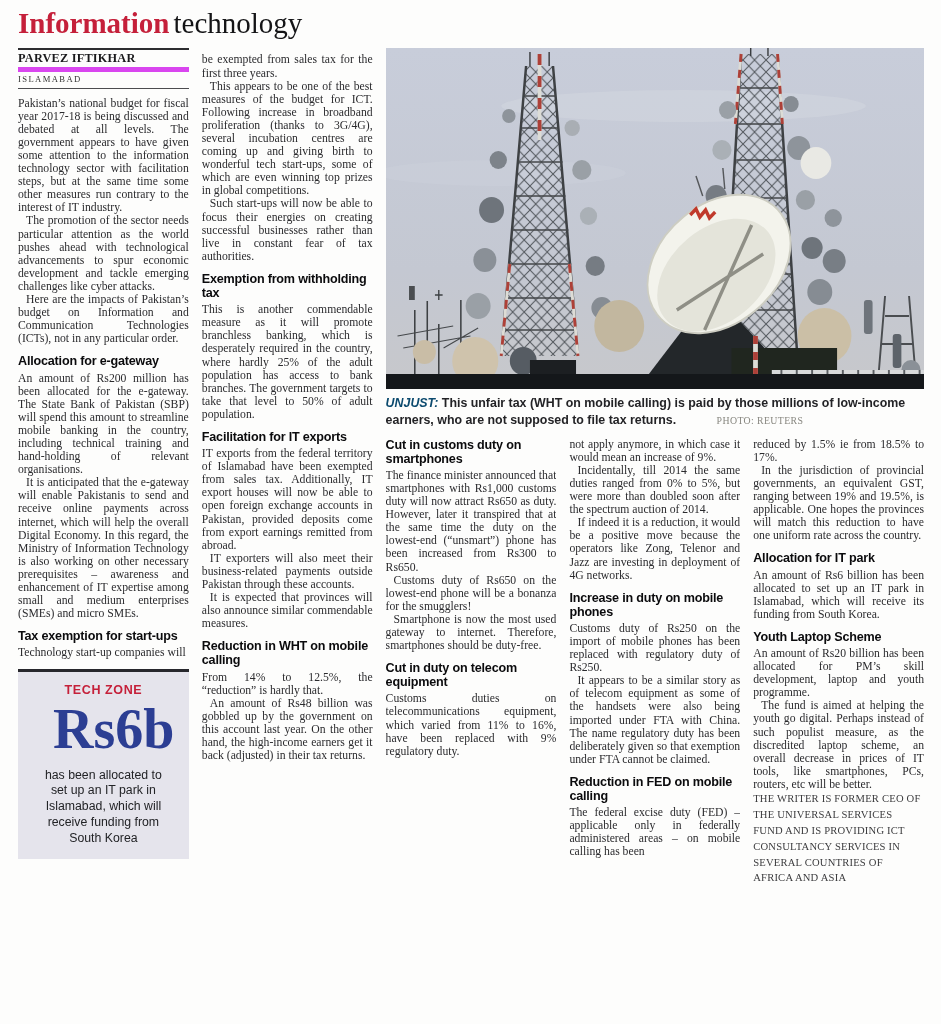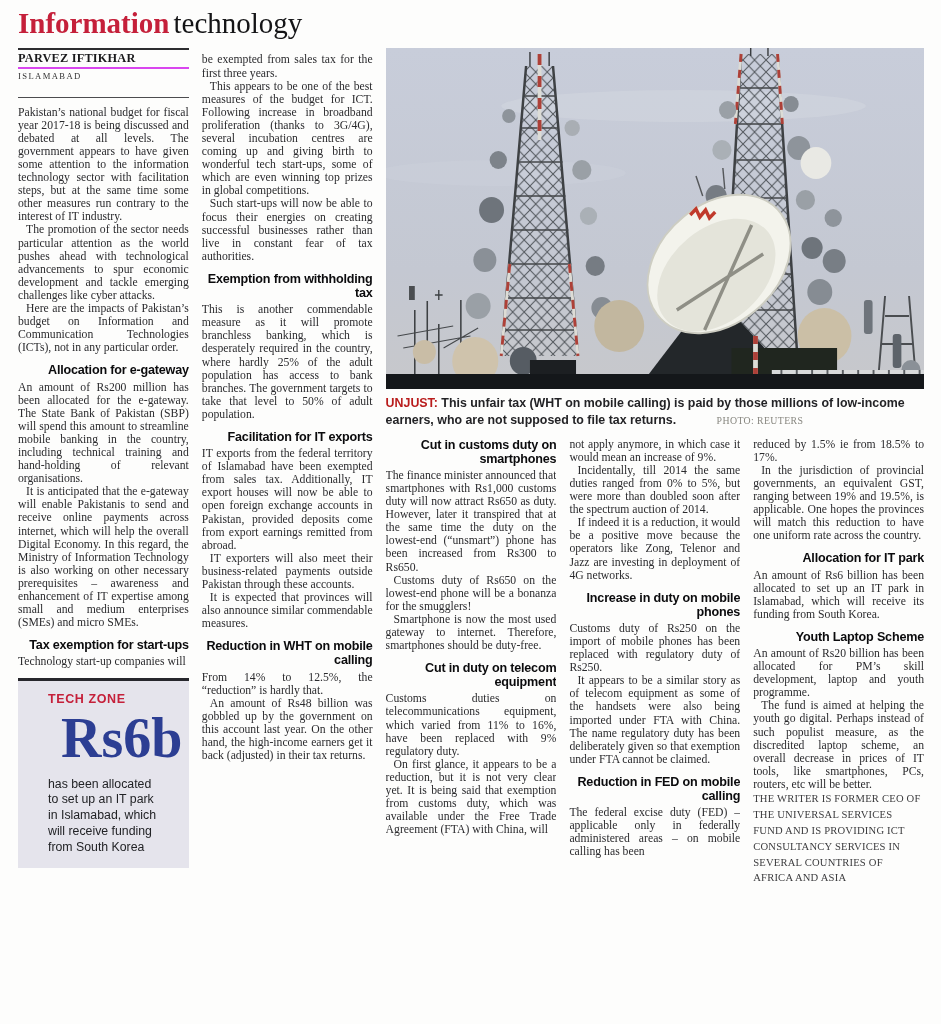--- a/index.html
+++ b/index.html
@@ -27,53 +27,53 @@
   }
 
   
   .grid { display:grid; grid-template-columns:repeat(5,1fr); column-gap:13px; }
   .col { font-size:11.7px; line-height:13.1px; text-align:justify;
          hyphens:auto; -webkit-hyphens:auto; overflow:hidden; }
   .col p { margin:0; }
   .col p.ind { text-indent:8px; }
   .sec-heading {
     font-family:"Liberation Sans", sans-serif; font-weight:bold; color:#0b0b0d;
-    font-size:12.6px; line-height:1.12; margin:9px 0 3px 0; text-align:right;
+    font-size:12.6px; line-height:1.12; margin:9px 0 3px 0; text-align:left;
     letter-spacing:-0.2px;
   }
   .col-1 { grid-column:1; grid-row:1 / 3; display:flex; flex-direction:column; }
   .col-2 { grid-column:2; grid-row:1 / 3; padding-top:5px; }
   .photo-block { grid-column:3 / 6; grid-row:1; margin:0; }
   .col-3 { grid-column:3; grid-row:2; }
   .col-4 { grid-column:4; grid-row:2; }
   .col-5 { grid-column:5; grid-row:2; }
 
   
   .byline { border-top:2px solid #2d2d30; margin-bottom:8px; text-align:left; }
   .byline .author { font-weight:bold; font-size:12.3px; letter-spacing:0.2px;
-    padding:2px 0 1px; border-bottom:2px solid #d946ef; color:#1a1a1c; }
-  .byline .loc { font-size:8.6px; letter-spacing:1.4px; padding:1px 0 14px;
+    padding:2px 0 1px; border-bottom:5px solid #d946ef; color:#1a1a1c; }
+  .byline .loc { font-size:8.6px; letter-spacing:1.4px; padding:1px 0 2px;
     border-bottom:1px solid #4c4c4f; color:#333; }
 
   
   .techzone { border-top:3px solid #27272c; background:#e5e4ec; margin-top:10px;
-    padding:12px 30px 13px; text-align:left; }
+    padding:12px 22px 13px; text-align:center; }
   .tz-label { font-family:"Liberation Sans", sans-serif; font-weight:bold;
     color:#c5203a; font-size:12.5px; letter-spacing:0.6px; }
   .tz-figure { font-family:"Liberation Serif", serif; font-weight:bold;
     color:#2c3e93; font-size:56px; line-height:1.0; margin:3px 13px 11px; }
   .tz-text { font-family:"Liberation Sans", sans-serif; font-size:12.3px;
     line-height:1.28; color:#222326; }
 
   
   .photo { width:100%; height:341px; display:block; }
   .caption { font-family:"Liberation Sans", sans-serif; font-weight:bold;
     font-size:12.4px; line-height:1.3; color:#232326; margin:6px 0 10px;
     text-align:left; }
-  .cap-label { color:#b91c1c; }
+  .cap-label { color:#0c4a6e;font-style:italic; }
   .credit { font-family:"Liberation Serif", serif; font-weight:normal;
     font-size:9.8px; color:#87867f; letter-spacing:0.4px;
     font-variant:small-caps;padding-left:37px; }
 
   
   .bio { font-size:10.6px; line-height:1.5; color:#3c3c3e; text-align:left;
     margin-top:3px; letter-spacing:0.2px; }
 </style>
 </head>
 <body>
@@ -228,21 +228,20 @@
       </figcaption>
     </figure>
 
     <div class="col col-3">
       <h3 class="sec-heading" style="margin-top:0">Cut in customs duty on smartphones</h3>
       <p>The finance minister announced that smartphones with Rs1,000 customs duty will now attract Rs650 as duty. However, later it transpired that at the same time the duty on the lowest-end (“unsmart”) phone has been increased from Rs300 to Rs650.</p>
       <p class="ind">Customs duty of Rs650 on the lowest-end phone will be a bonanza for the smugglers!</p>
       <p class="ind">Smartphone is now the most used gateway to internet. Therefore, smartphones should be duty-free.</p>
       <h3 class="sec-heading">Cut in duty on telecom equipment</h3>
       <p>Customs duties on telecommunications equipment, which varied from 11% to 16%, have been replaced with 9% regulatory duty.</p>
-      <p class="ind">On first glance, it appears to be a reduction, but it is not very clear yet. It is being said that exemption from customs duty, which was available under the Free Trade Agreement (FTA) with China, will</p>
     </div>
 
     <div class="col col-4">
       <p>not apply anymore, in which case it would mean an increase of 9%.</p>
       <p class="ind">Incidentally, till 2014 the same duties ranged from 0% to 5%, but were more than doubled soon after the spectrum auction of 2014.</p>
       <p class="ind">If indeed it is a reduction, it would be a positive move because the operators like Zong, Telenor and Jazz are investing in deployment of 4G networks.</p>
       <h3 class="sec-heading">Increase in duty on mobile phones</h3>
       <p>Customs duty of Rs250 on the import of mobile phones has been replaced with regulatory duty of Rs250.</p>
       <p class="ind">It appears to be a similar story as of telecom equipment as some of the handsets were also being imported under FTA with China. The name regulatory duty has been deliberately given so that exemption under FTA cannot be claimed.</p>
       <h3 class="sec-heading">Reduction in FED on mobile calling</h3>

